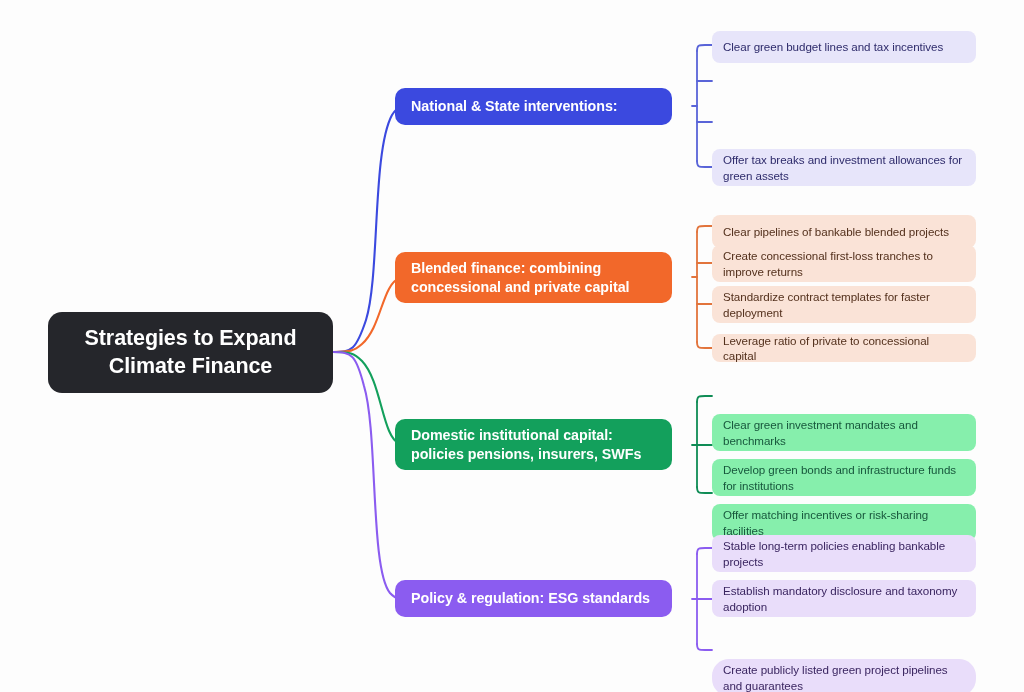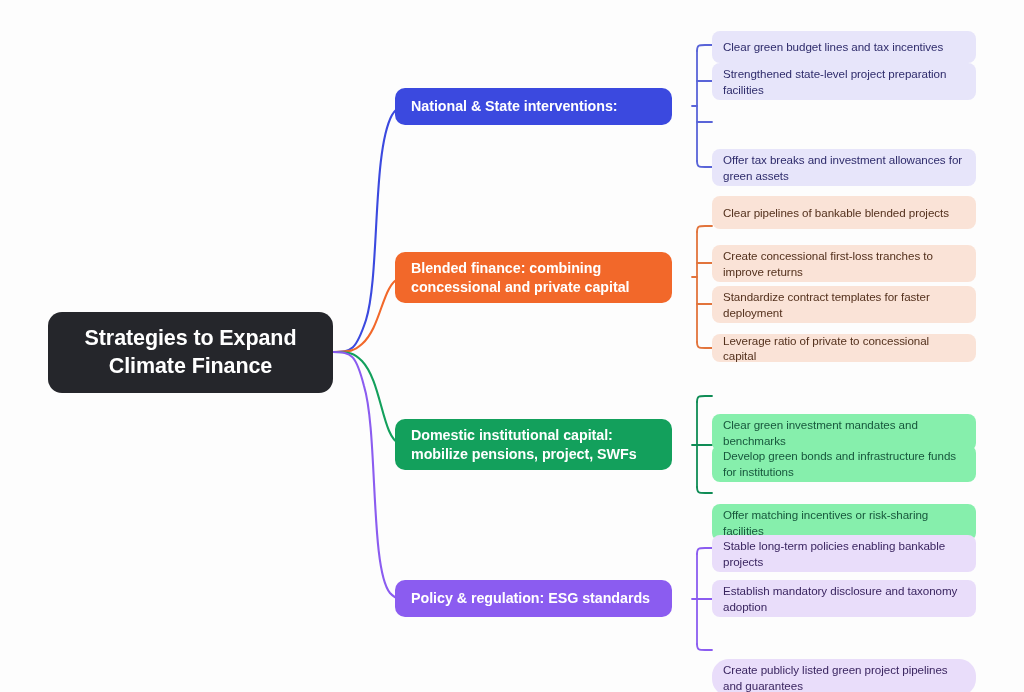--- a/index.html
+++ b/index.html
@@ -141,50 +141,47 @@
   <div class="node" id="root-node">
     <div class="root-label"><span>Strategies to Expand</span><br><span>Climate Finance</span></div>
   </div>
 
   <div class="node branch" id="branch-0">
     <div class="branch-label">National &amp; State interventions:</div>
   </div>
   <div class="node leaf g0" style="top:31px;  height:32px;">
     <div class="leaf-label">Clear green budget lines and tax incentives</div>
   </div>
-  <div class="node leaf g0" style="top:63px;  height:37px;">
-    <div class="leaf-label">Strengthened state-level project preparation facilities</div>
-  </div>
   <div class="node leaf g0" style="top:149px; height:37px;">
     <div class="leaf-label">Offer tax breaks and investment allowances for green assets</div>
   </div>
 
   <div class="node branch" id="branch-1">
     <div class="branch-label">Blended finance: combining concessional and private capital</div>
   </div>
-  <div class="node leaf g1" style="top:196px; height:33px;">
+  <div class="node leaf g1" style="top:215px; height:33px;">
     <div class="leaf-label">Clear pipelines of bankable blended projects</div>
   </div>
   <div class="node leaf g1" style="top:245px; height:37px;">
     <div class="leaf-label">Create concessional first-loss tranches to improve returns</div>
   </div>
   <div class="node leaf g1" style="top:286px; height:37px;">
     <div class="leaf-label">Standardize contract templates for faster deployment</div>
   </div>
   <div class="node leaf g1" style="top:334px; height:28px;">
     <div class="leaf-label">Leverage ratio of private to concessional capital</div>
   </div>
 
   <div class="node branch" id="branch-2">
-    <div class="branch-label">Domestic institutional capital: mobilize pensions, project, SWFs</div>
+    <div class="branch-label">Domestic institutional capital: policies pensions, insurers, SWFs</div>
   </div>
   <div class="node leaf g2" style="top:382px; height:37px;">
     <div class="leaf-label">Clear green investment mandates and benchmarks</div>
   </div>
-  <div class="node leaf g2" style="top:413px; height:37px;">
+  <div class="node leaf g2" style="top:427px; height:37px;">
     <div class="leaf-label">Develop green bonds and infrastructure funds for institutions</div>
   </div>
   <div class="node leaf g2" style="top:472px; height:37px;">
     <div class="leaf-label">Offer matching incentives or risk-sharing facilities</div>
   </div>
 
   <div class="node branch" id="branch-3">
     <div class="branch-label">Policy &amp; regulation: ESG standards</div>
   </div>
   <div class="node leaf g3" style="top:535px; height:37px;">

